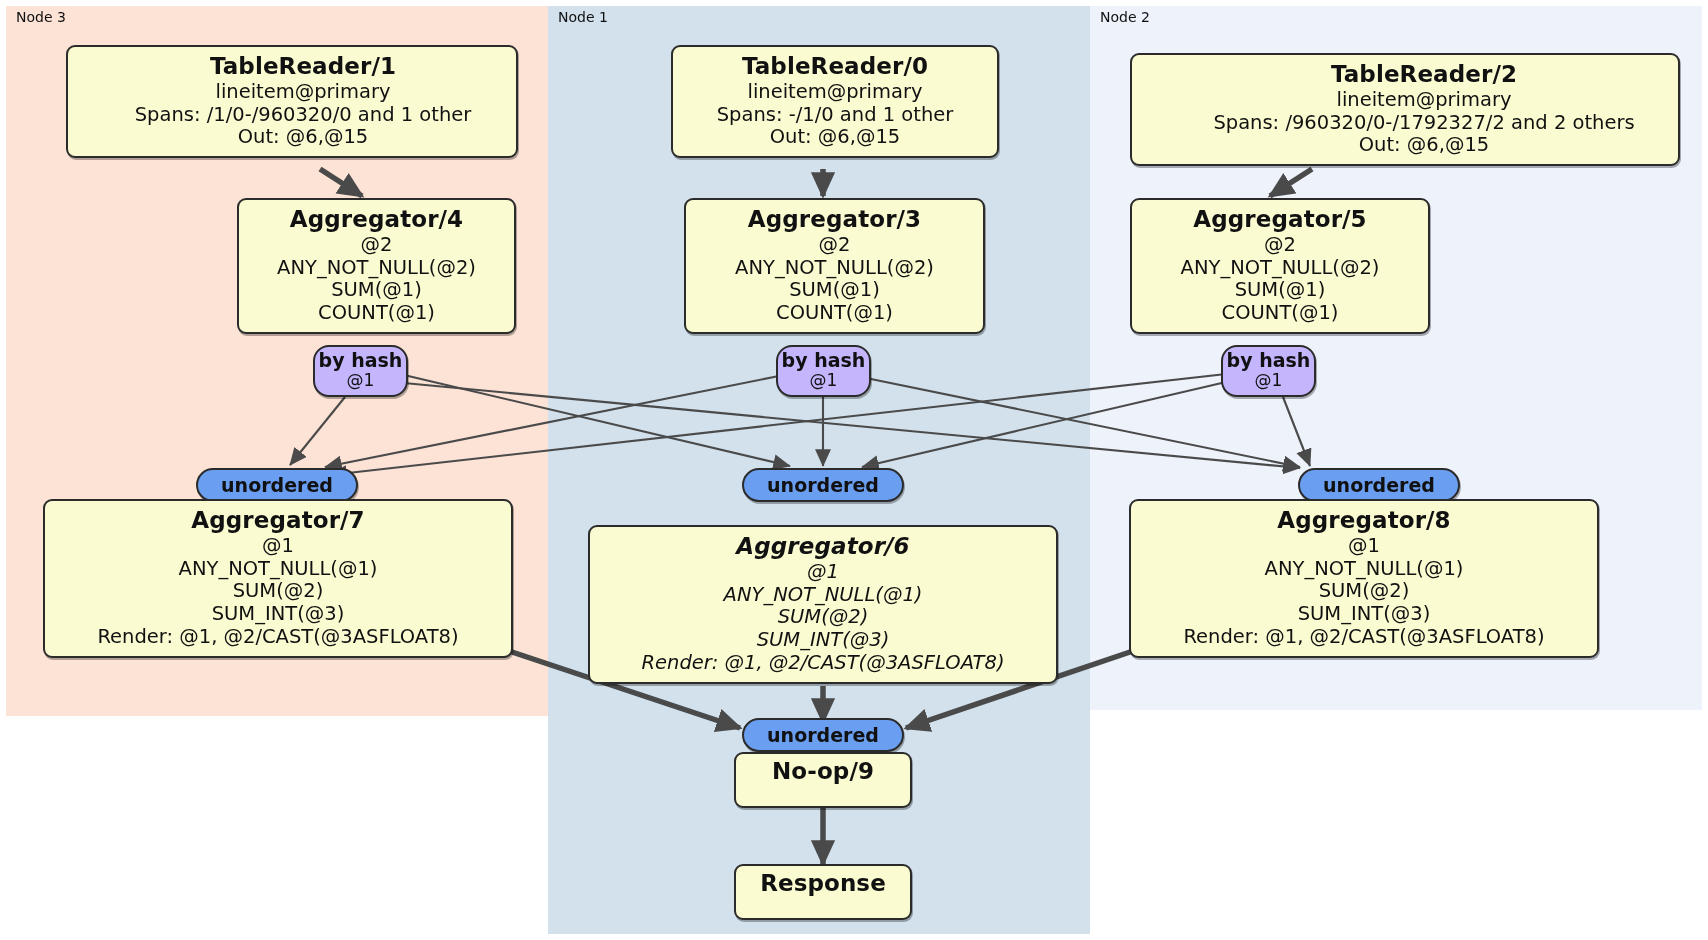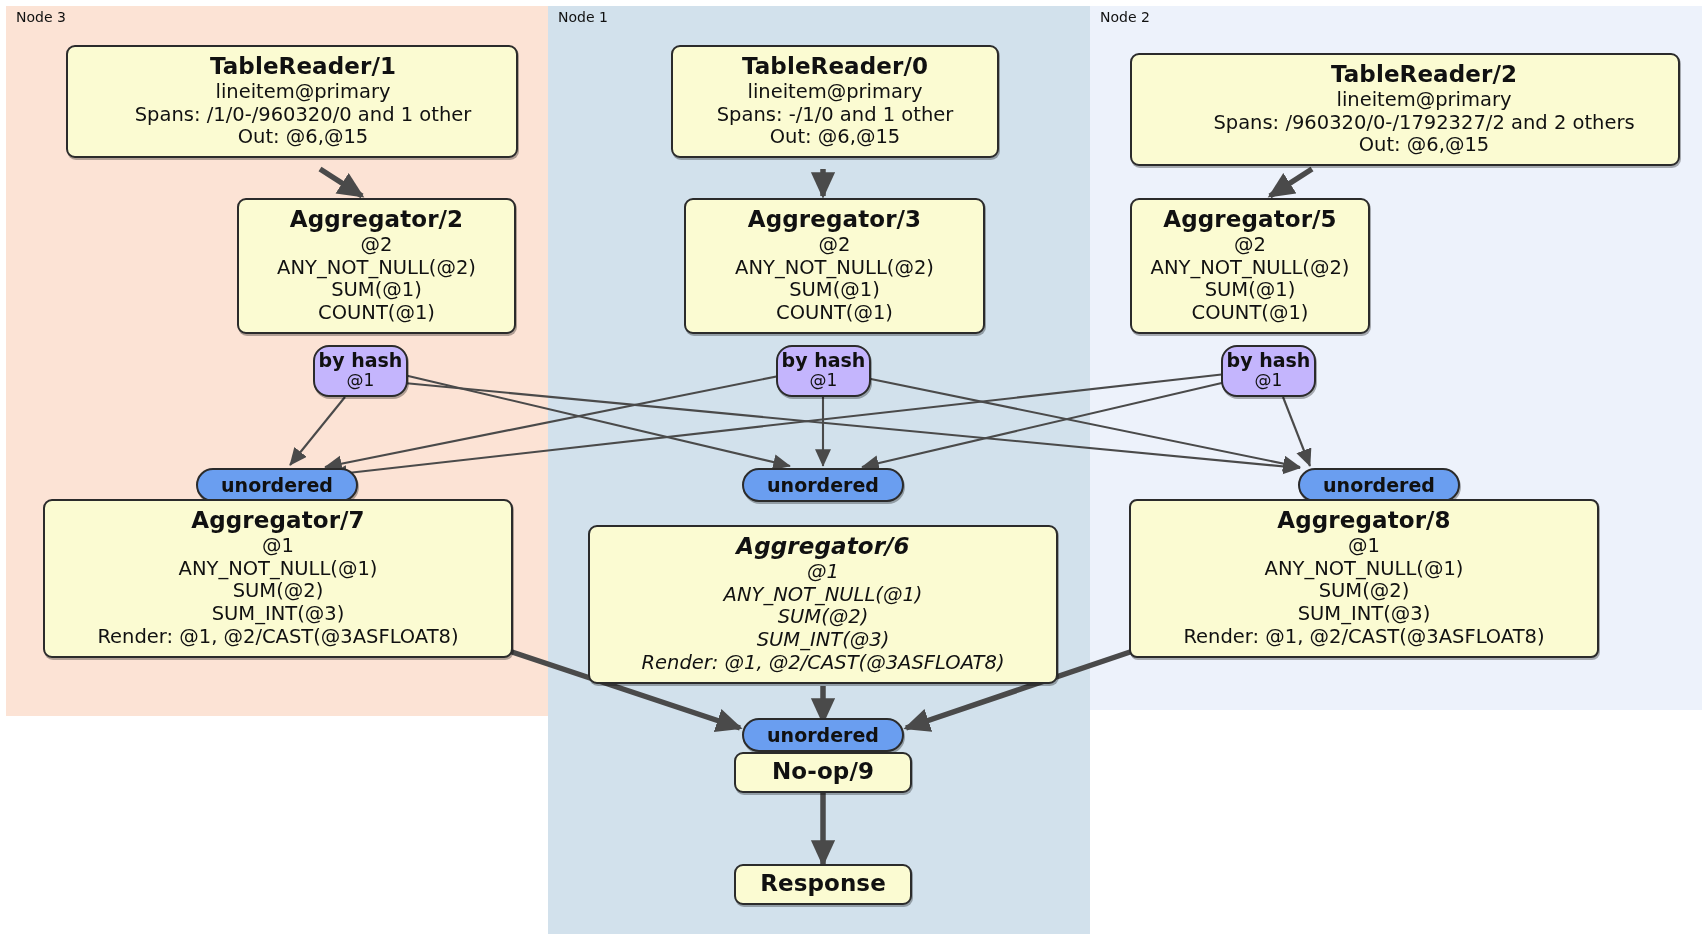--- a/index.html
+++ b/index.html
@@ -56,21 +56,21 @@
     background:#6a9ef0;
     border:2.2px solid #2b2b2b;
     border-radius:17px;
     text-align:right;color:#111;
     font-weight:bold;font-size:19px;
     display:flex;align-items:center;justify-content:center;
     box-shadow:1px 2px 0 rgba(0,0,0,0.30);
   }
 
   
-  .proc.compact{padding:3px 18px 5px 18px;}
+  .proc.compact{padding:3px 18px 20px 18px;}
 </style>
 </head>
 <body>
 
 <div id="stage">
 
   <div class="region" style="left:6px;top:6px;width:542px;height:710px;background:#fce3d5;"></div>
   <div class="region" style="left:548px;top:6px;width:542px;height:928px;background:#d2e1ec;"></div>
   <div class="region" style="left:1090px;top:6px;width:612px;height:704px;background:#edf2fb;"></div>
 
@@ -135,36 +135,36 @@
   </div>
 
   <div class="proc" style="left:1130px;top:53px;width:550px;padding-left:48px;">
     <div class="title">TableReader/2</div>
     <div class="line">lineitem@primary</div>
     <div class="line">Spans: /960320/0-/1792327/2 and 2 others</div>
     <div class="line">Out: @6,@15</div>
   </div>
 
   <div class="proc" style="left:237px;top:198px;width:279px;">
-    <div class="title">Aggregator/2</div>
+    <div class="title">Aggregator/4</div>
     <div class="line">@2</div>
     <div class="line">ANY_NOT_NULL(@2)</div>
     <div class="line">SUM(@1)</div>
     <div class="line">COUNT(@1)</div>
   </div>
 
   <div class="proc" style="left:684px;top:198px;width:301px;">
     <div class="title">Aggregator/3</div>
     <div class="line">@2</div>
     <div class="line">ANY_NOT_NULL(@2)</div>
     <div class="line">SUM(@1)</div>
     <div class="line">COUNT(@1)</div>
   </div>
 
-  <div class="proc" style="left:1130px;top:198px;width:240px;">
+  <div class="proc" style="left:1130px;top:198px;width:300px;">
     <div class="title">Aggregator/5</div>
     <div class="line">@2</div>
     <div class="line">ANY_NOT_NULL(@2)</div>
     <div class="line">SUM(@1)</div>
     <div class="line">COUNT(@1)</div>
   </div>
 
   <div class="router" style="left:313px;top:345px;width:95px;height:52px;">
     <div class="rtitle">by hash</div>
     <div class="rsub">@1</div>
@@ -197,21 +197,21 @@
 
   <div class="proc" style="left:588px;top:525px;width:470px;font-style:italic;">
     <div class="title">Aggregator/6</div>
     <div class="line">@1</div>
     <div class="line">ANY_NOT_NULL(@1)</div>
     <div class="line">SUM(@2)</div>
     <div class="line">SUM_INT(@3)</div>
     <div class="line">Render: @1, @2/CAST(@3ASFLOAT8)</div>
   </div>
 
-  <div class="proc" style="left:1129px;top:499px;width:470px;border-radius:8px;">
+  <div class="proc" style="left:1129px;top:499px;width:470px;">
     <div class="title">Aggregator/8</div>
     <div class="line">@1</div>
     <div class="line">ANY_NOT_NULL(@1)</div>
     <div class="line">SUM(@2)</div>
     <div class="line">SUM_INT(@3)</div>
     <div class="line">Render: @1, @2/CAST(@3ASFLOAT8)</div>
   </div>
 
   <div class="sync" style="left:742px;top:718px;width:162px;height:34px;">unordered</div>
 

